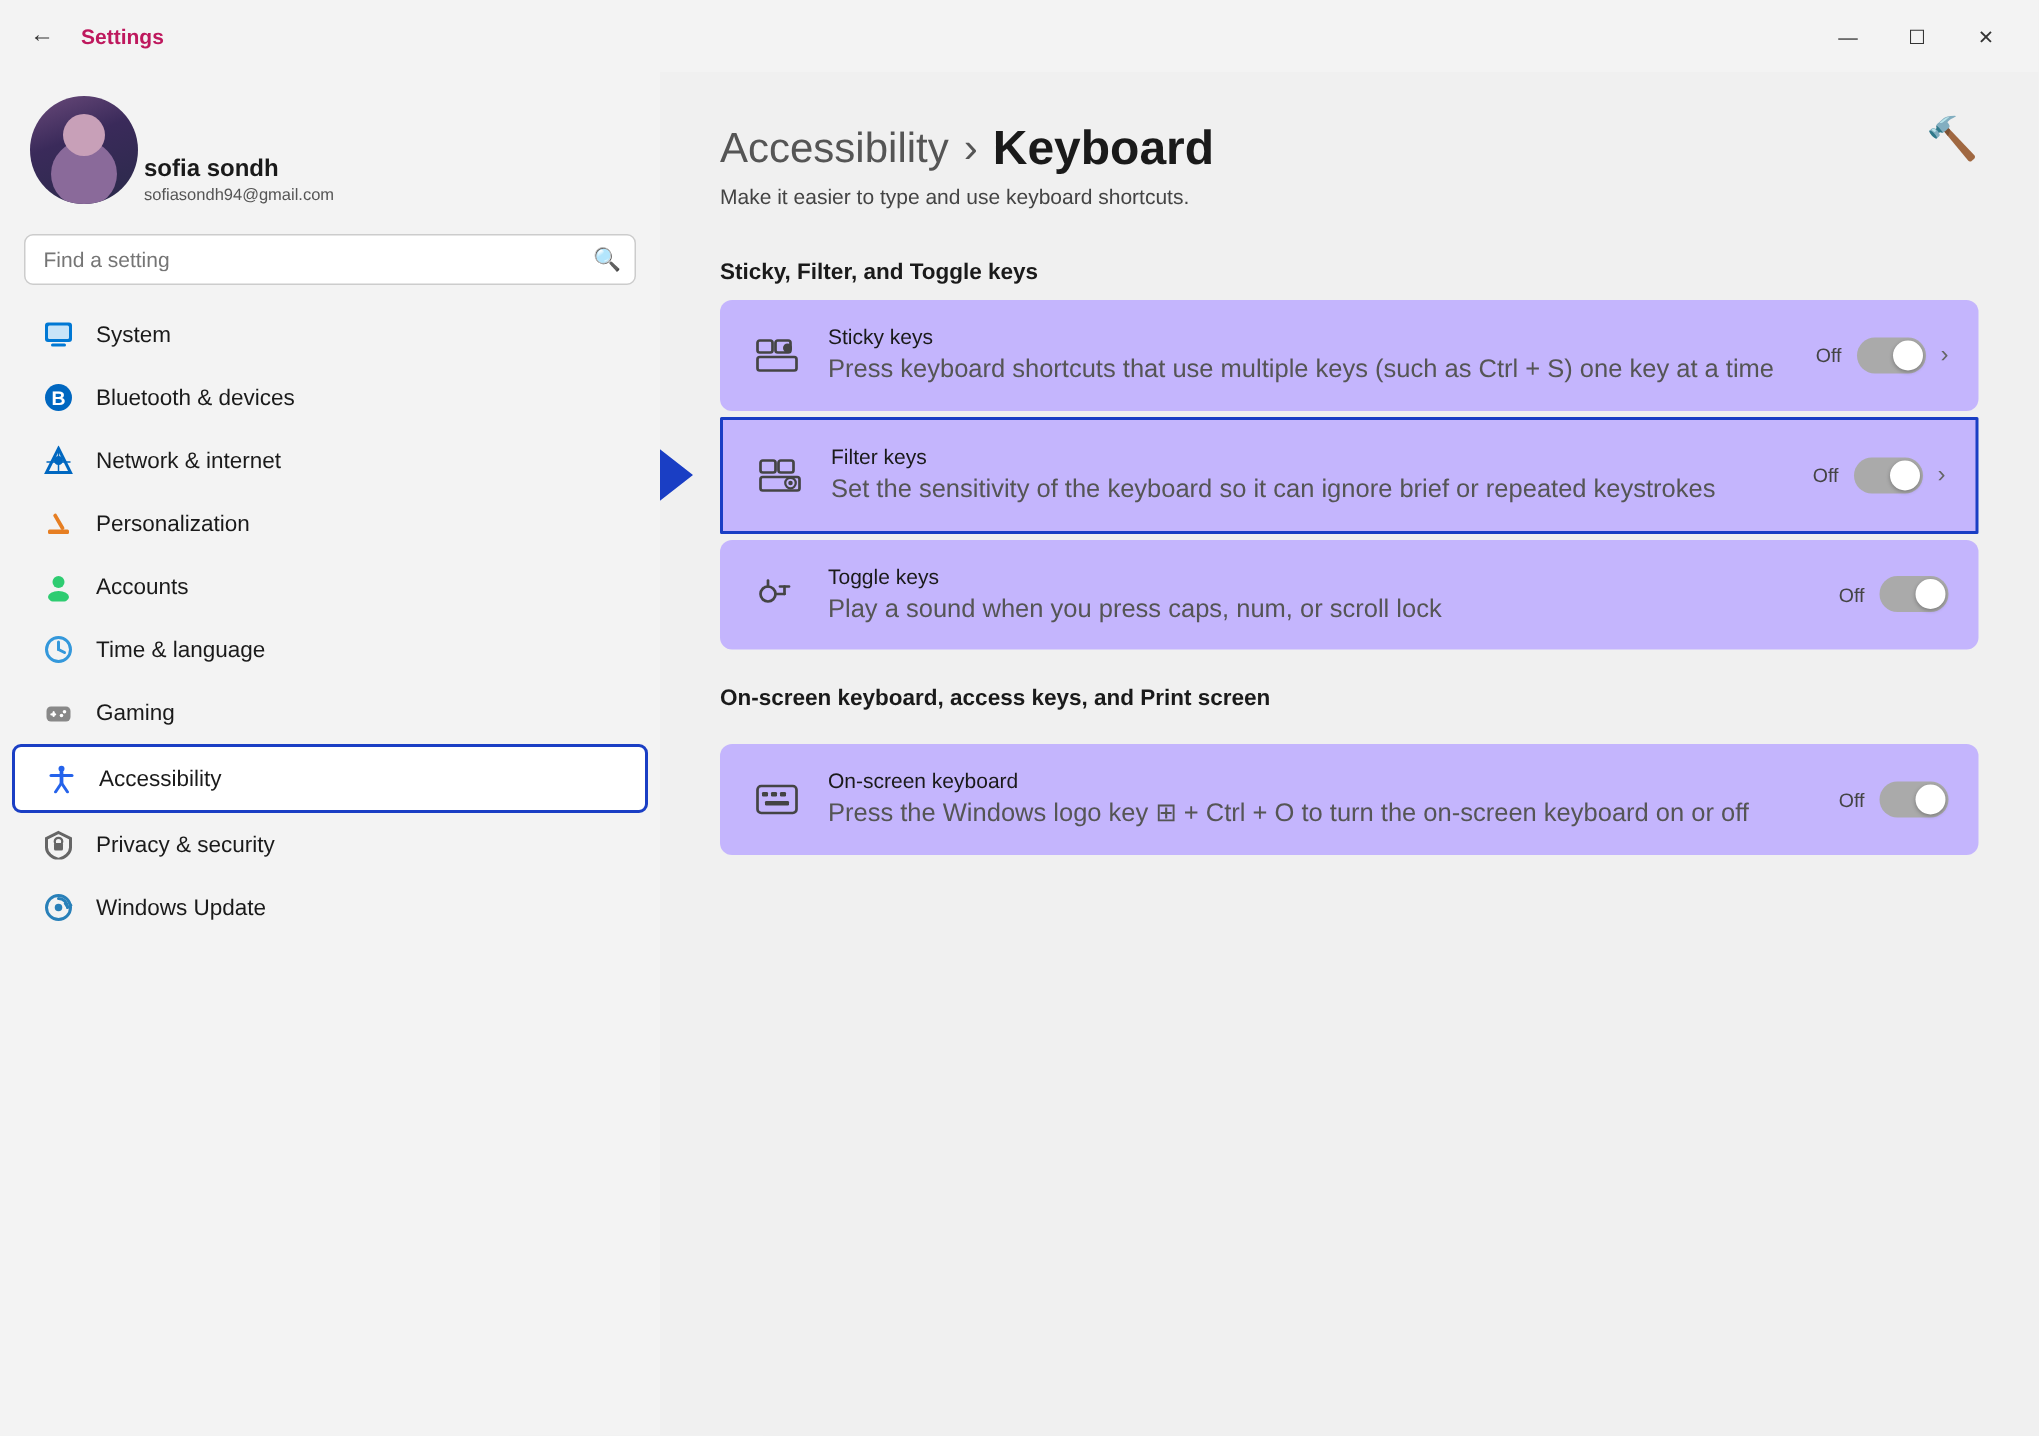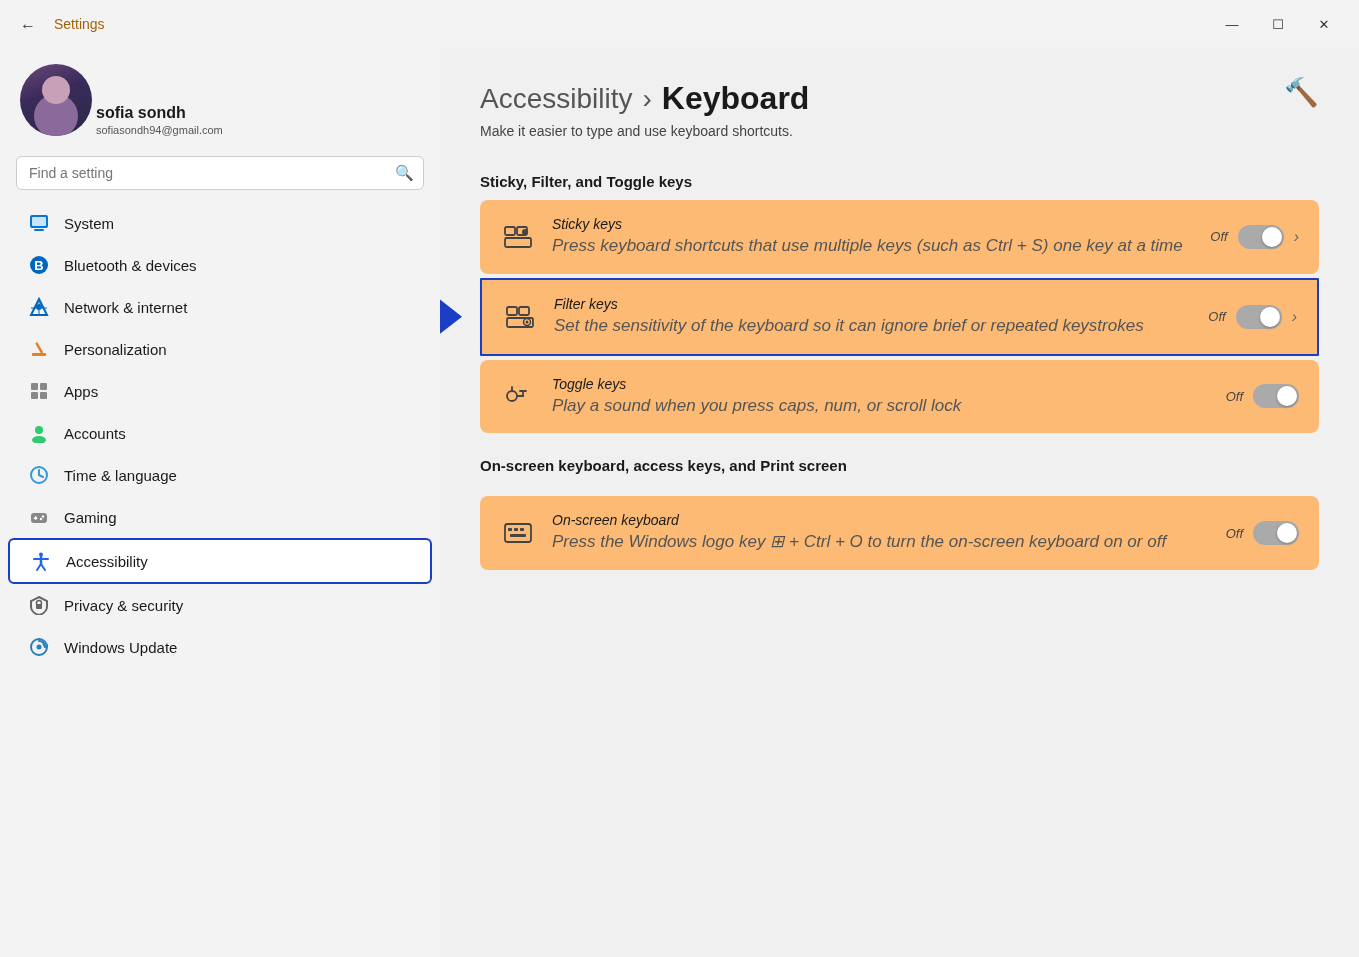--- a/index.html
+++ b/index.html
@@ -26,22 +26,22 @@
       font-size: 16px;
       color: #333;
       margin-right: 10px;
       background: none;
       border: none;
       padding: 4px 8px;
       border-radius: 4px;
     }
     .titlebar-title {
       font-size: 14px;
-      color: #a16207;
-      font-weight: 400;
+      color: #be185d;
+      font-weight: 700;
     }
     .titlebar-controls {
       margin-left: auto;
       display: flex;
       gap: 0;
     }
     .titlebar-btn {
       background: none;
       border: none;
       width: 46px;
@@ -220,25 +220,24 @@
     }
     .section-title-2 {
       font-size: 15px;
       font-weight: 600;
       color: #1a1a1a;
       margin-bottom: 22px;
       margin-top: 24px;
     }
 
     .settings-card {
-      background: #fdba74;
+      background: #c4b5fd;
       border-radius: 8px;
       margin-bottom: 4px;
       overflow: hidden;
-      font-style: italic;
     }
     .settings-row {
       display: flex;
       align-items: center;
       padding: 16px 20px;
       gap: 16px;
       border-bottom: 1px solid #f0f0f0;
       position: relative;
     }
     .settings-row:last-child { border-bottom: none; }
@@ -370,31 +369,20 @@
         <span class="nav-item-label">Network &amp; internet</span>
       </li>
       <li class="nav-item">
         <span class="nav-icon icon-personalization">
           <svg width="20" height="20" viewBox="0 0 20 20">
               <rect x="3" y="14" width="14" height="3" rx="1" fill="#e67e22"></rect>
               <rect x="9" y="3" width="2.5" height="12" rx="1" fill="#e67e22" transform="rotate(-30 10 9)"></rect>
             </svg>
         </span>
         <span class="nav-item-label">Personalization</span>
-      </li>
-      <li class="nav-item">
-        <span class="nav-icon icon-apps">
-          <svg width="20" height="20" viewBox="0 0 20 20">
-              <rect x="2" y="2" width="7" height="7" rx="1" fill="#888"></rect>
-              <rect x="11" y="2" width="7" height="7" rx="1" fill="#888"></rect>
-              <rect x="2" y="11" width="7" height="7" rx="1" fill="#888"></rect>
-              <rect x="11" y="11" width="7" height="7" rx="1" fill="#888"></rect>
-            </svg>
-        </span>
-        <span class="nav-item-label">Apps</span>
       </li>
       <li class="nav-item">
         <span class="nav-icon icon-accounts">
           <svg width="20" height="20" viewBox="0 0 20 20">
               <circle cx="10" cy="7" r="4" fill="#2ecc71"></circle>
               <ellipse cx="10" cy="17" rx="7" ry="4" fill="#2ecc71"></ellipse>
             </svg>
         </span>
         <span class="nav-item-label">Accounts</span>
       </li>

